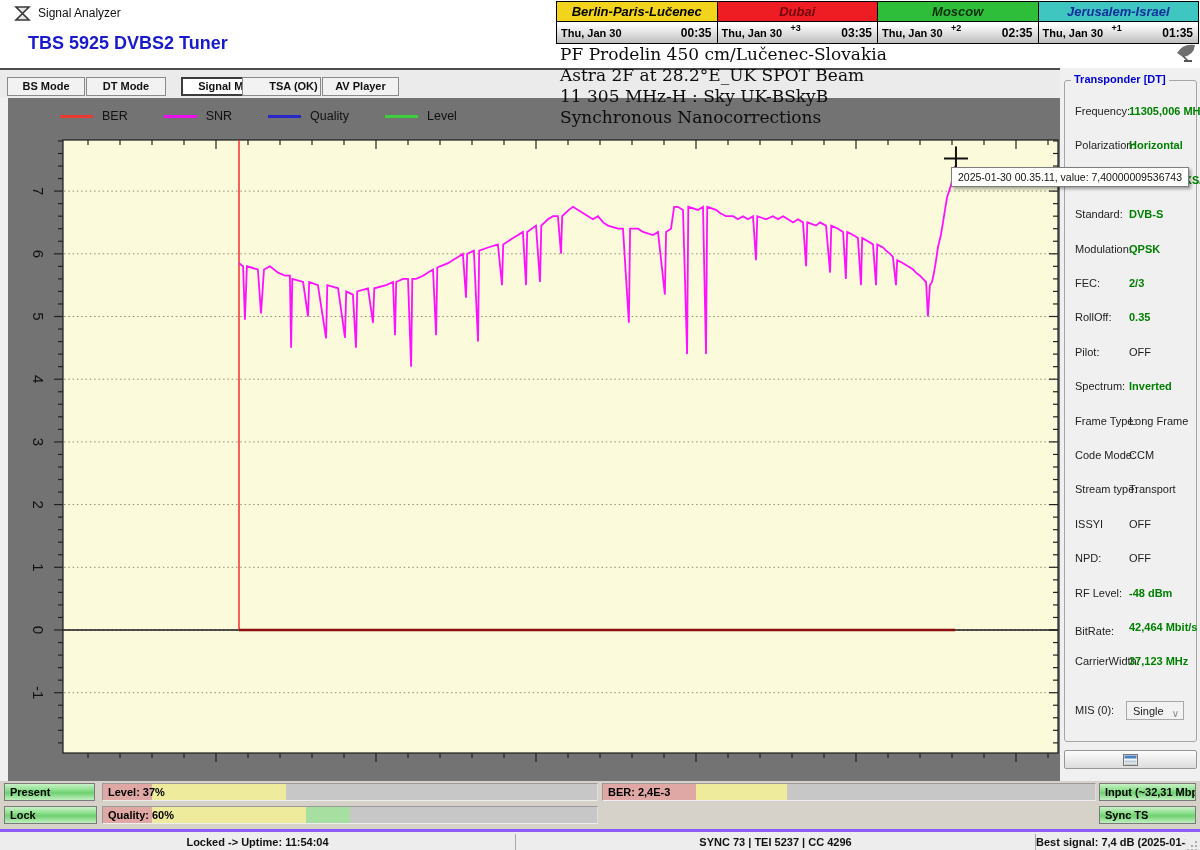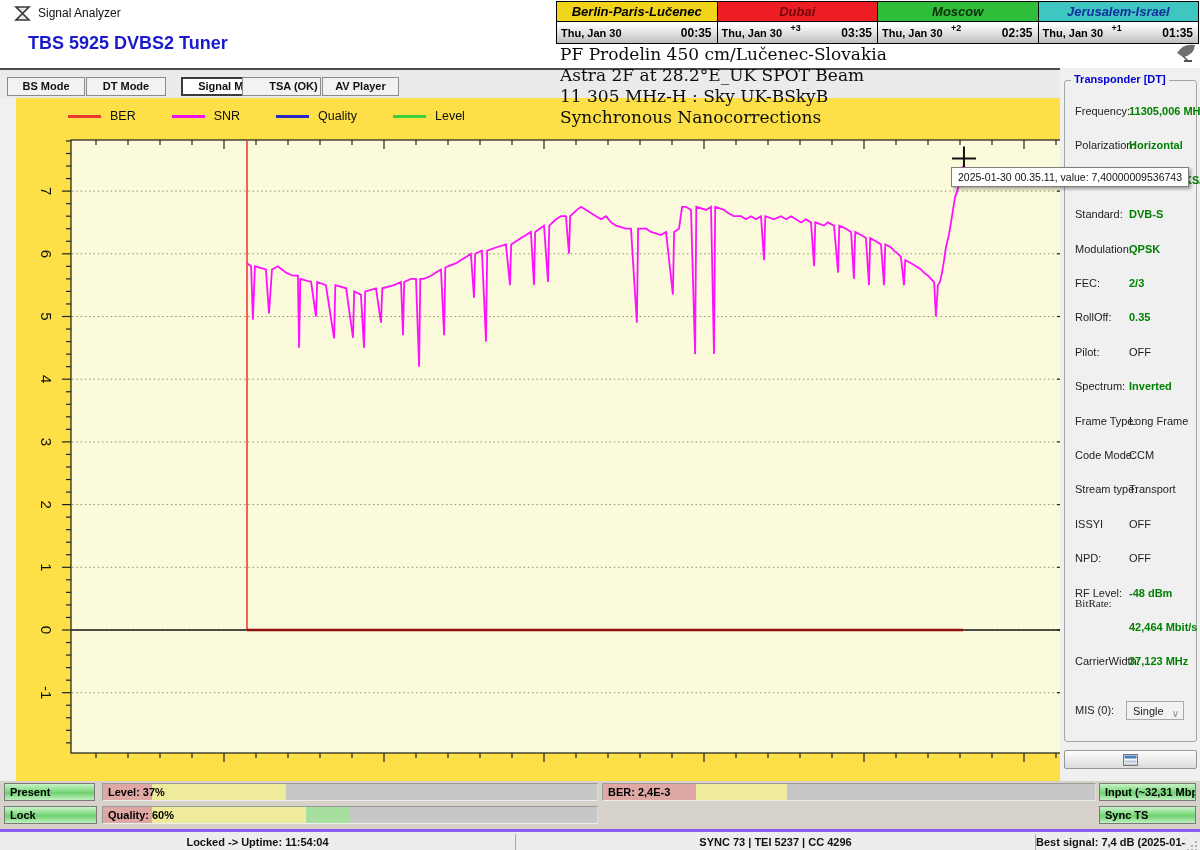--- a/index.html
+++ b/index.html
@@ -32,21 +32,21 @@
   .clockdate{position:absolute;left:4px;top:5px;font-size:11px;font-weight:bold;color:#000;white-space:nowrap;}
   .clockoffset{position:absolute;left:73px;top:1px;font-size:9px;font-weight:bold;color:#000;}
   .clocktime{position:absolute;right:5px;top:4px;font-size:12px;font-weight:bold;color:#000;white-space:nowrap;}
 
   
   .overlayblock{left:560px;top:44px;width:540px;font-family:"DejaVu Serif",serif;font-size:17px;
                 line-height:21px;color:#0d0d0d;z-index:6;}
   .dishicon{left:1174px;top:42px;width:24px;height:20px;z-index:7;}
 
   
-  .chartpanel{left:16px;top:98px;width:1060px;height:683px;background:#fde047;}
+  .chartpanel{left:8px;top:98px;width:1060px;height:683px;background:#737373;}
   .legend{position:absolute;left:52px;top:8px;display:flex;gap:36px;align-items:center;height:20px;}
   .legitem{display:flex;align-items:center;gap:9px;}
   .legswatch{width:33px;height:3px;}
   .leglabel{font-size:12.5px;color:#111;}
 
   
   .rightarea{left:1060px;top:98px;width:140px;height:683px;background:#f0f0f0;}
   .groupbox{left:1064px;top:80px;width:133px;height:662px;border:1px solid #a5a5a5;border-radius:3px;box-sizing:border-box;}
   .grouptitle{position:absolute;left:6px;top:-8px;background:#f0f0f0;padding:0 3px;font-size:11px;font-weight:bold;color:#0000d4;}
   .trow-label{position:absolute;left:10px;font-size:11px;color:#222;white-space:nowrap;}
@@ -389,21 +389,21 @@
       <div class="trow-label" style="top: 368px;">Code Mode:</div>
       <div class="trow-value black" style="top: 368px;">CCM</div>
       <div class="trow-label" style="top: 402.4px;">Stream type:</div>
       <div class="trow-value black" style="top: 402.4px;">Transport</div>
       <div class="trow-label" style="top: 436.8px;">ISSYI</div>
       <div class="trow-value black" style="top: 436.8px;">OFF</div>
       <div class="trow-label" style="top: 471.2px;">NPD:</div>
       <div class="trow-value black" style="top: 471.2px;">OFF</div>
       <div class="trow-label" style="top: 505.6px;">RF Level:</div>
       <div class="trow-value green" style="top: 505.6px;">-48 dBm</div>
-      <div class="trow-label" style="top: 516px; font-family: Liberation Serif, serif;">BitRate:</div>
+      <div class="trow-label" style="top: 544px;">BitRate:</div>
       <div class="trow-value green" style="top: 540px;">42,464 Mbit/s</div>
       <div class="trow-label" style="top: 574.4px;">CarrierWidth:</div>
       <div class="trow-value green" style="top: 574.4px;">37,123 MHz</div>
       <div class="trow-label" style="top: 623px;">MIS (0):</div>
       <div class="misselect" style="top: 620px;">Single<div class="mischev">∨</div></div>
     </div>
   <div class="abs panelbtn">
     <svg width="15" height="12" viewBox="0 0 15 12">
       <rect x="0.5" y="0.5" width="14" height="11" fill="#f5f5f5" stroke="#777"></rect>
       <rect x="1.5" y="1.5" width="12" height="3" fill="#4a7fc0"></rect>

